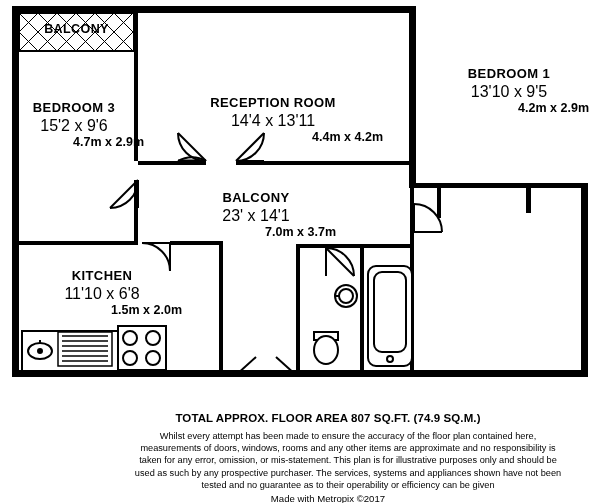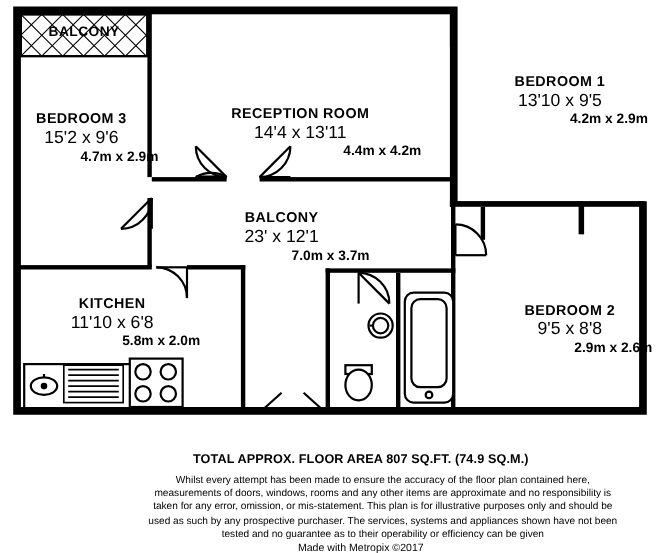--- a/index.html
+++ b/index.html
@@ -183,35 +183,30 @@
   </div>
 
   <div class="lbl" style="left:4px;top:100px;width:140px;">
     <div class="rname">BEDROOM 3</div>
     <div class="rdim">15'2 x 9'6</div>
     <div class="rdim2">4.7m x 2.9m</div>
   </div>
 
   <div class="lbl" style="left:176px;top:190px;width:160px;">
     <div class="rname">BALCONY</div>
-    <div class="rdim">23' x 12'1</div>
+    <div class="rdim">23' x 14'1</div>
     <div class="rdim2">7.0m x 3.7m</div>
   </div>
 
   <div class="lbl" style="left:22px;top:268px;width:160px;">
     <div class="rname">KITCHEN</div>
     <div class="rdim">11'10 x 6'8</div>
-    <div class="rdim2">5.8m x 2.0m</div>
-  </div>
-
-  <div class="lbl" style="left:443px;top:274px;width:150px;">
-    <div class="rname">BEDROOM 2</div>
-    <div class="rdim">9'5 x 8'8</div>
-    <div class="rdim2">2.9m x 2.6m</div>
-  </div>
+    <div class="rdim2">1.5m x 2.0m</div>
+  </div>
+
 
   <div id="footer" style="top:412px;">
     <div class="ftotal">TOTAL APPROX. FLOOR AREA 807 SQ.FT. (74.9 SQ.M.)</div>
     <div class="fdisc" style="margin-top:6px;">Whilst every attempt has been made to ensure the accuracy of the floor plan contained here, measurements of doors, windows, rooms and any other items are approximate and no responsibility is taken for any error, omission, or mis-statement. This plan is for illustrative purposes only and should be used as such by any prospective purchaser. The services, systems and appliances shown have not been tested and no guarantee as to their operability or efficiency can be given</div>
     <div class="fmade" style="margin-top:2px;">Made with Metropix ©2017</div>
   </div>
 
 </div>
 
 </body></html>

